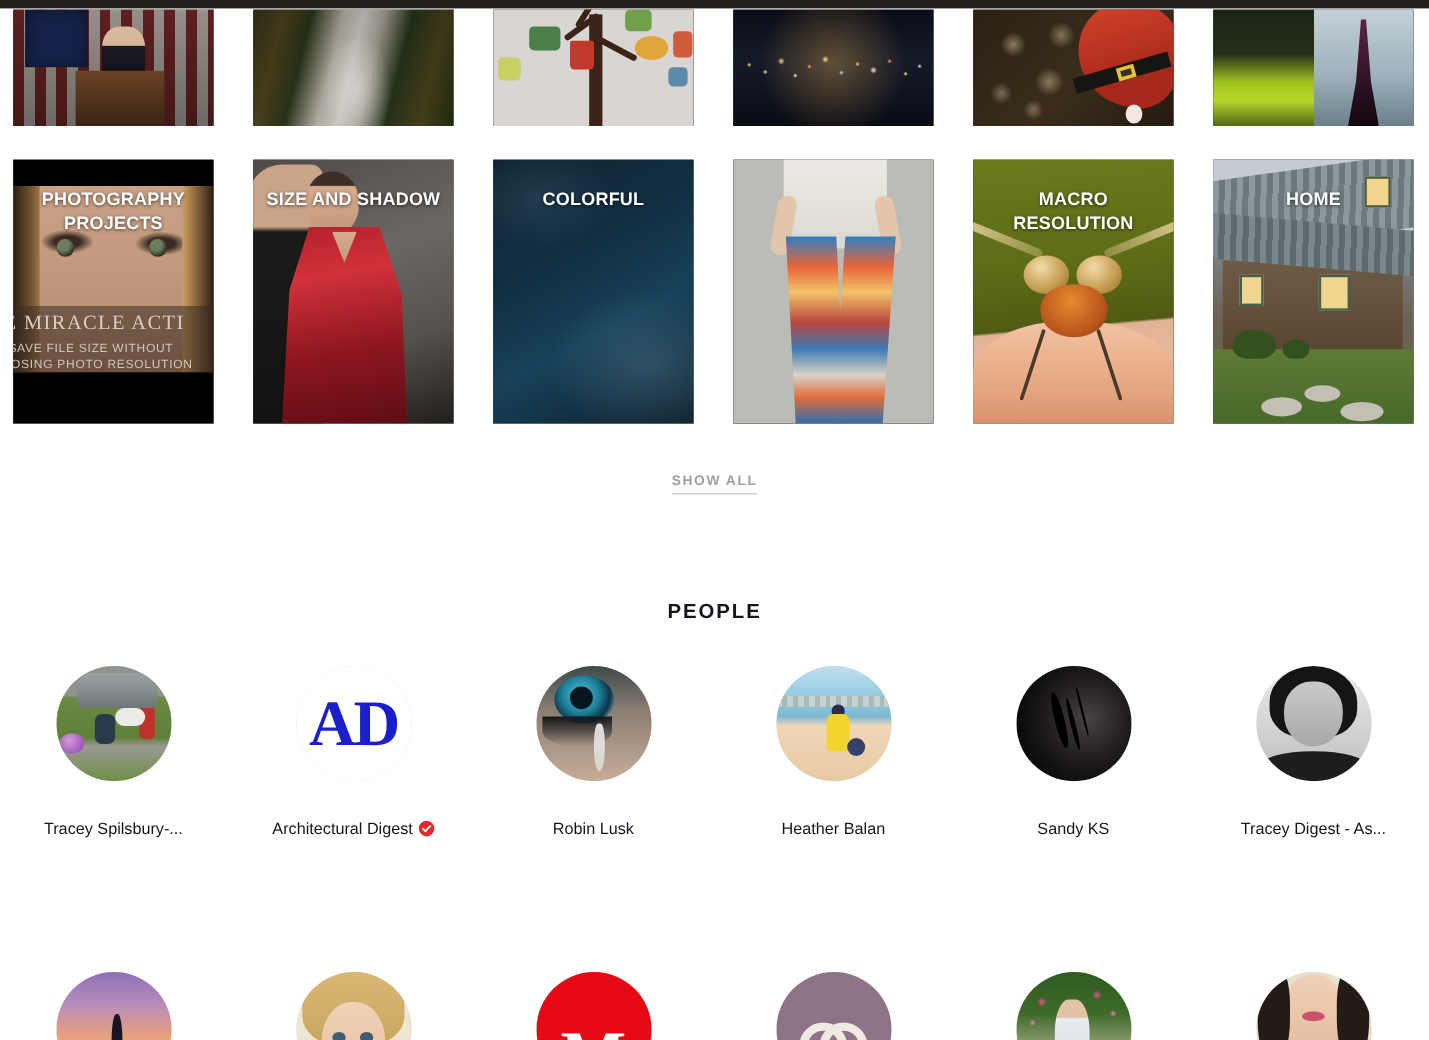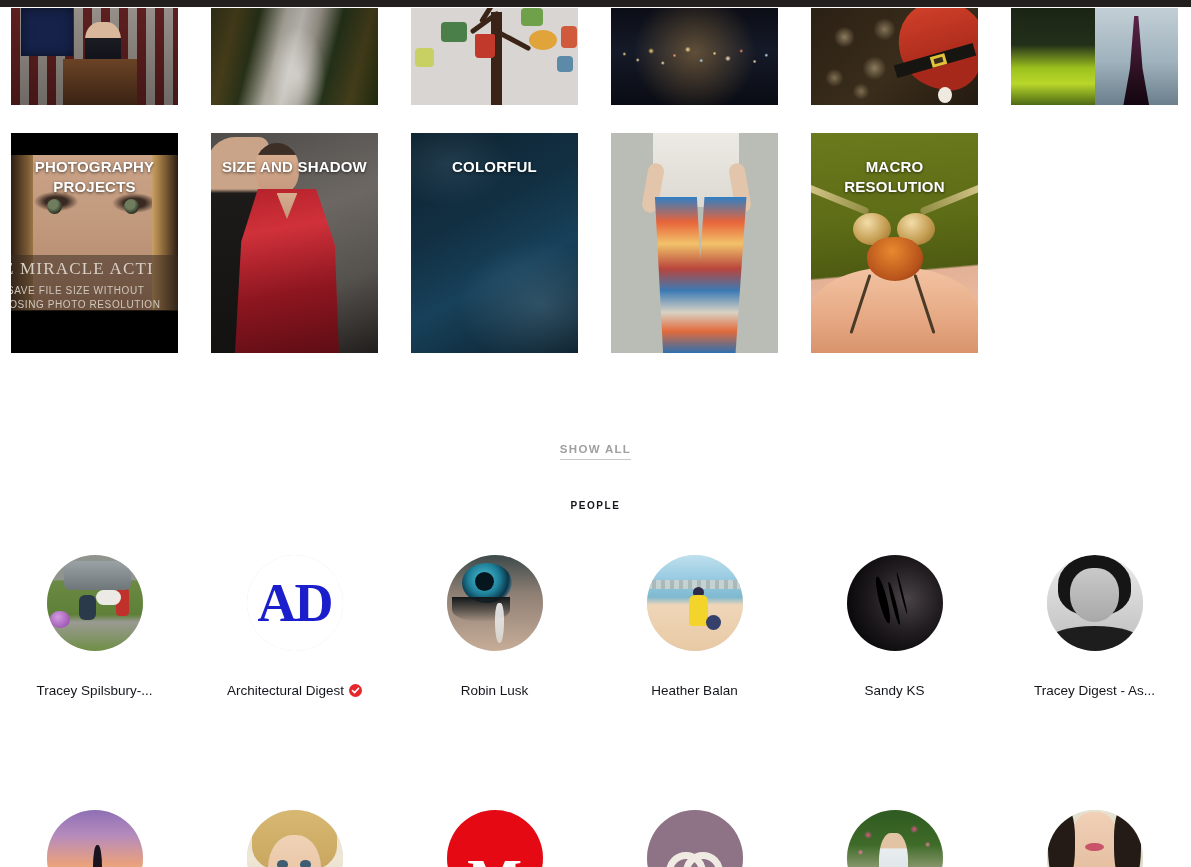--- a/index.html
+++ b/index.html
@@ -355,40 +355,39 @@
     position: absolute; background: #c3bfb4; border-radius: 50%;
   }
   .g-home .bush {
     position: absolute; background: #33501f; border-radius: 50% 50% 40% 40%;
   }
 
   
   #show-all-wrap {
     position: absolute; top: 391px; left: 0; width: 1191px;
     text-align: center;
-    margin-top: 48px;
   }
   #show-all {
     display: inline-block;
     color: #a0a0a2;
     font-size: 11.5px;
     font-weight: 600;
     letter-spacing: 1.3px;
     padding-bottom: 4px;
     border-bottom: 1px solid #c8c8ca;
     cursor: pointer;
     text-decoration: none;
   }
 
   
   #people-heading {
     position: absolute; top: 500px; left: 0; width: 1191px;
     text-align: center;
     color: #15161c;
-    font-size: 10px;
+    font-size: 17px;
     font-weight: 600;
     letter-spacing: 1.6px;
   }
 
   
   #row-people { top: 555px; height: 150px; }
   #row-people-2 { top: 810px; height: 57px; }
 
   .person {
     width: 167px;
@@ -744,20 +743,38 @@
         <div class="wing-r"></div>
         <div class="eye-l"></div>
         <div class="eye-r"></div>
         <div class="head"></div>
         <div class="legwire" style="left:48px;top:140px;transform:rotate(18deg);"></div>
         <div class="legwire" style="left:112px;top:140px;transform:rotate(-18deg);"></div>
       </div>
       <div class="gal-title">MACRO RESOLUTION</div>
     </div>
 
+    <div class="gal-card">
+      <div class="art g-home">
+        <div class="sky"></div>
+        <div class="wall"></div>
+        <div class="roof"></div>
+        <div class="roof2"></div>
+        <div class="win" style="left:22px;top:96px;width:20px;height:26px;"></div>
+        <div class="win" style="left:88px;top:96px;width:26px;height:30px;"></div>
+        <div class="win" style="left:126px;top:14px;width:22px;height:26px;"></div>
+        <div class="lawn"></div>
+        <div class="bush" style="left:16px;top:142px;width:36px;height:24px;"></div>
+        <div class="bush" style="left:58px;top:150px;width:22px;height:16px;"></div>
+        <div class="path" style="left:40px;bottom:6px;width:34px;height:16px;"></div>
+        <div class="path" style="left:76px;bottom:18px;width:30px;height:14px;"></div>
+        <div class="path" style="left:106px;bottom:2px;width:36px;height:16px;"></div>
+      </div>
+      <div class="gal-title">HOME</div>
+    </div>
   </div>
 
   <div id="show-all-wrap">
     <a id="show-all" href="#">SHOW ALL</a>
   </div>
 
   <div id="people-heading">PEOPLE</div>
 
   <div class="grid-row" id="row-people">
 

